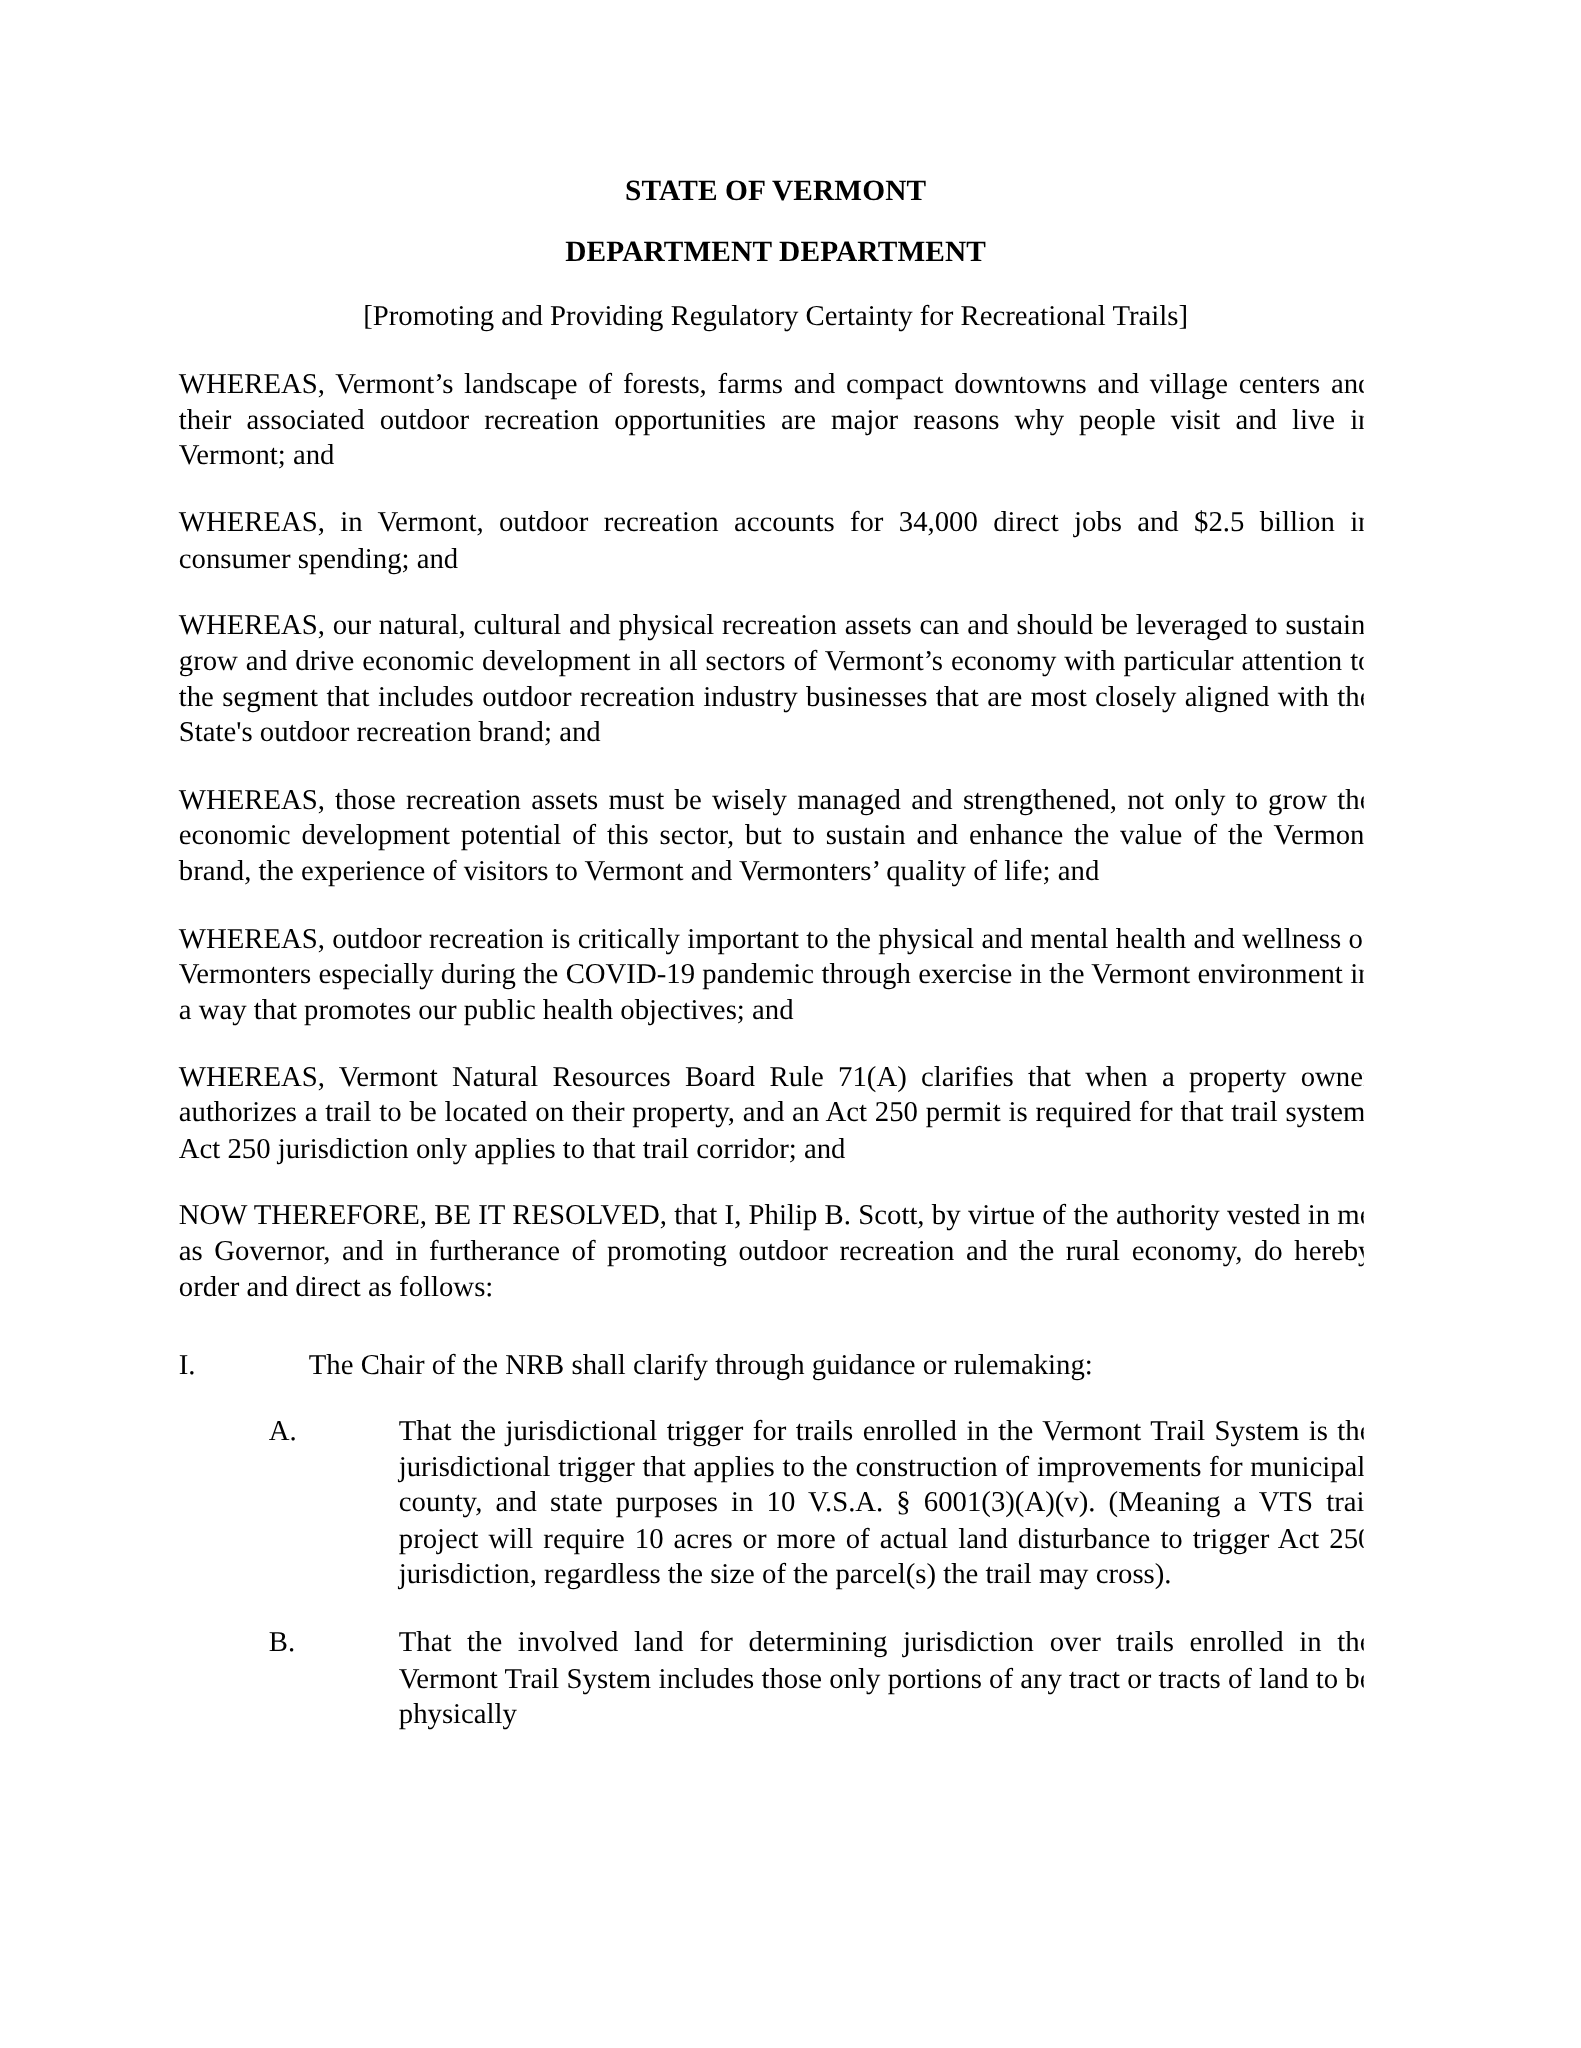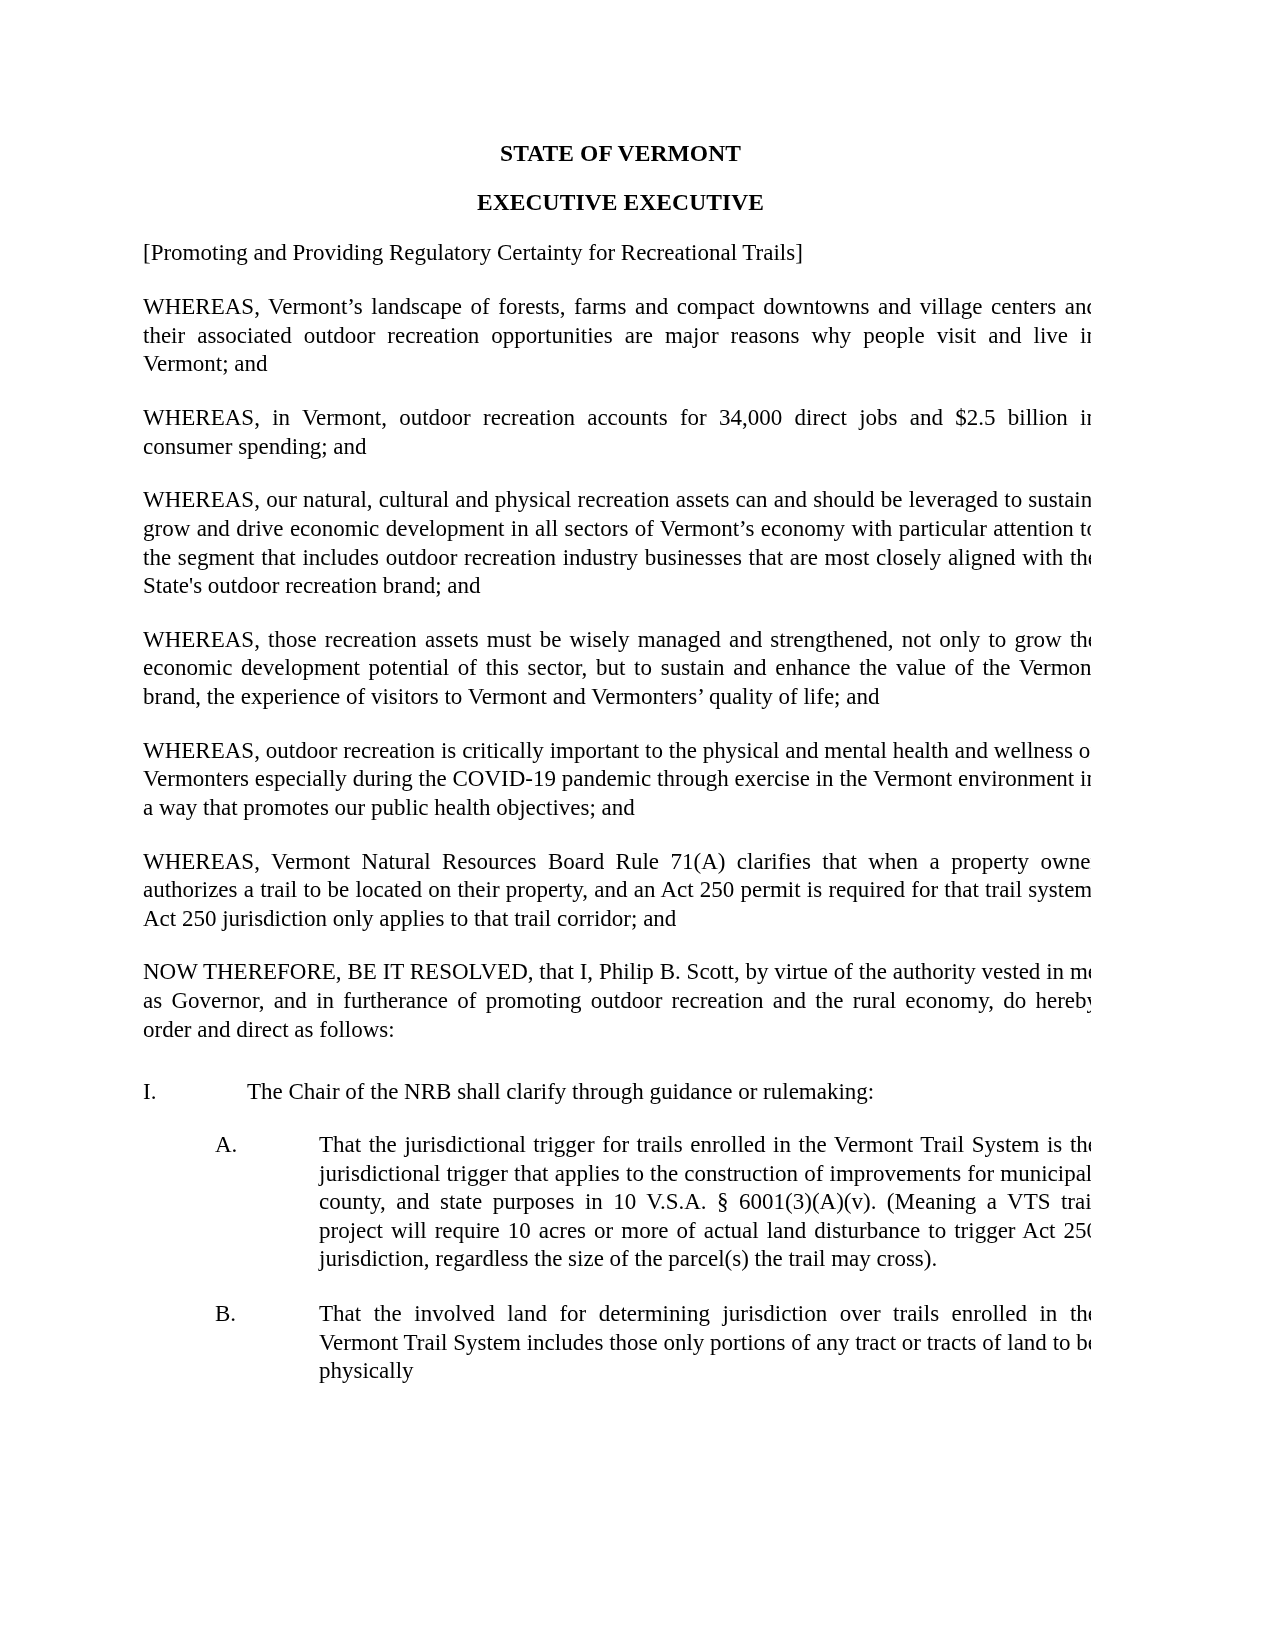--- a/index.html
+++ b/index.html
@@ -32,20 +32,21 @@
   h1.doc-line {
     font-size: 23.5px;
     font-weight: bold;
     text-align: center;
     margin: 0 0 23px 0;
     letter-spacing: 0.1px;
     line-height: 1.12;
   }
   .subtitle {
     font-size: 23px;
+    text-align: center;
     margin: 21px 0 0 0;
     line-height: 1.2;
   }
   p.para {
     font-size: 23px;
     line-height: 1.245;
     text-align: justify;
     text-justify: inter-word;
     margin: 25px 0 0 0;
     hyphens: none;
@@ -109,21 +110,21 @@
   }
 </style>
 </head>
 <body>
 
 <div class="page">
   <div class="content">
 
     <div class="heading-block">
       <h1 class="doc-line">STATE OF VERMONT</h1>
-      <h1 class="doc-line">EXECUTIVE EXECUTIVE</h1>
+      <h1 class="doc-line">DEPARTMENT DEPARTMENT</h1>
       <p class="subtitle">[Promoting and Providing Regulatory Certainty for Recreational Trails]</p>
     </div>
 
     <p class="para first">
       <span class="lead">WHEREAS,</span><span> Vermont’s landscape of forests, farms and compact downtowns and village centers and their associated outdoor recreation opportunities are major reasons why people visit and live in Vermont; and</span>
     </p>
 
     <p class="para">
       <span class="lead">WHEREAS</span><span>, in Vermont, outdoor recreation accounts for 34,000 direct jobs and $2.5 billion in consumer spending; and</span>
     </p>

